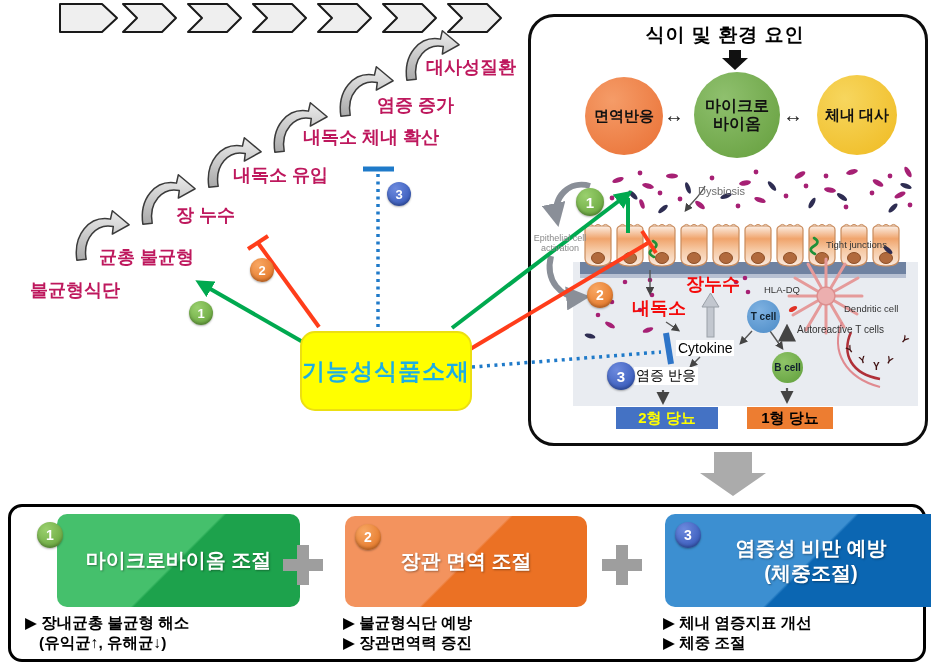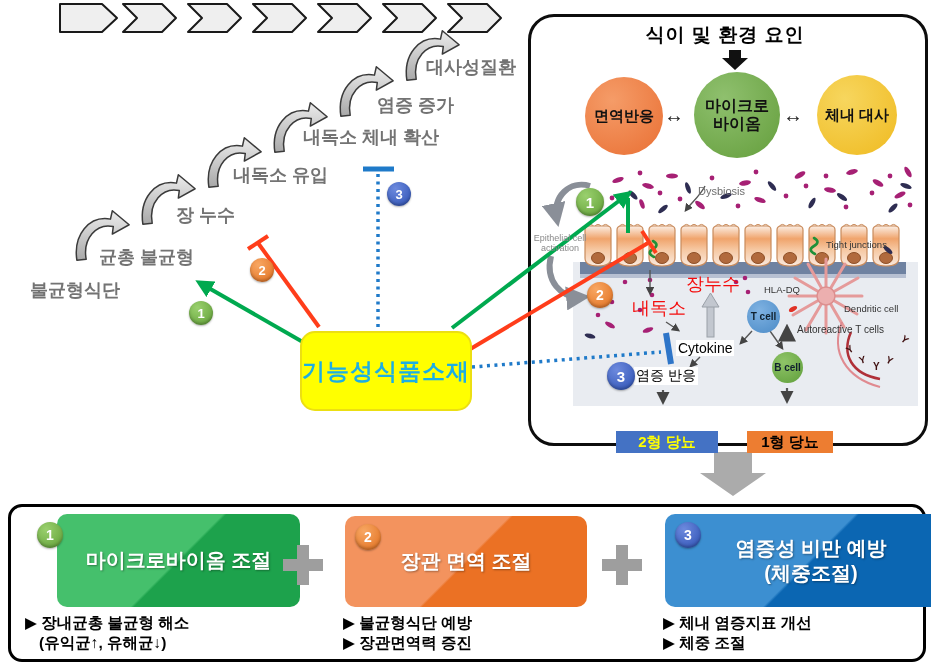--- a/index.html
+++ b/index.html
@@ -1,19 +1,19 @@
 <!DOCTYPE html>
 <html><head>
 <meta charset="utf-8">
 <style>
   html,body{margin:0;padding:0;background:#fff;}
   #canvas{position:relative;width:931px;height:664px;background:#fff;overflow:hidden;
           font-family:"Liberation Sans","DejaVu Sans",sans-serif;}
   
-  .cs{position:absolute;font-size:18px;font-weight:bold;color:#737373;white-space:nowrap;z-index:40;}
+  .cs{position:absolute;font-size:18px;font-weight:bold;color:#be185d;white-space:nowrap;z-index:40;}
   
   .badge{position:absolute;border-radius:50%;color:#fff;font-weight:bold;display:flex;
          align-items:center;justify-content:center;z-index:50;
          box-shadow:inset 0 -2px 3px rgba(0,0,0,.25), 0 1px 2px rgba(0,0,0,.3);}
   .badge.g{background:radial-gradient(circle at 35% 28%, #9ad06e, #5f9e35);}
   .badge.o{background:radial-gradient(circle at 35% 28%, #f8a763, #e06e1d);}
   .badge.b{background:radial-gradient(circle at 35% 28%, #6d8ade, #2b4fb2);}
   .sz24{width:24px;height:24px;font-size:13px;}
   .sz26{width:26px;height:26px;font-size:14px;}
   .sz28{width:28px;height:28px;font-size:15px;}
@@ -33,28 +33,28 @@
   #factor-micro{left:694px;top:72px;width:86px;height:86px;font-size:16px;
      background:radial-gradient(circle at 35% 30%, #8fc06e, #649e3c);}
   #factor-metab{left:817px;top:75px;width:80px;height:80px;font-size:15px;
      background:radial-gradient(circle at 35% 30%, #f7d express, #efba20);
      background:radial-gradient(circle at 35% 30%, #f7d65e, #efba20);}
   .link-sym{position:absolute;font-size:20px;font-weight:bold;color:#222;z-index:40;}
   
   .il{position:absolute;z-index:45;white-space:nowrap;}
   .gray-small{font-size:9px;color:#8a8a8a;line-height:1.15;text-align:center;white-space:normal;}
   .dark-small{font-size:9.5px;color:#333;text-align:right;}
-  .red-label{font-size:18px;font-weight:normal;color:#f40b0b;}
+  .red-label{font-size:18px;font-weight:bold;color:#f40b0b;}
   .white-bg{background:#fff;padding:0 2px;font-size:14px;color:#000;}
   .cellbub{position:absolute;border-radius:50%;display:flex;align-items:center;justify-content:center;
            font-size:10px;color:#10212e;z-index:45;font-weight:bold;text-align:right;}
   #tcell{left:747px;top:300px;width:33px;height:33px;background:radial-gradient(circle at 38% 32%,#7fb2e2,#4a8ac6);}
   #bcell{left:772px;top:352px;width:31px;height:31px;background:radial-gradient(circle at 38% 32%,#8fc468,#5f9e3a);}
   .dbox{position:absolute;height:22px;z-index:45;display:flex;align-items:center;justify-content:center;
-        font-size:15px;font-weight:bold;margin-top:24px;}
+        font-size:15px;font-weight:bold;}
   #type2{left:616px;top:407px;width:102px;background:#4472C4;color:#ffff00;}
   #type1{left:747px;top:407px;width:86px;background:#ED7D31;color:#000000;}
   
   #bottom{position:absolute;left:8px;top:504px;width:912px;height:152px;background:#fff;
           border:3px solid #000;border-radius:14px;z-index:5;}
   .card{position:absolute;border-radius:10px;z-index:20;display:flex;align-items:center;
         justify-content:center;text-align:center;color:#fff;font-weight:bold;
         text-shadow:1px 1px 2px rgba(0,0,0,.35);}
   #card1{left:27px;top:514px;width:243px;height:93px;font-size:20px;
          background:linear-gradient(135deg,#45c06c 49.5%,#1da24c 50.5%);margin-left:30px;}

